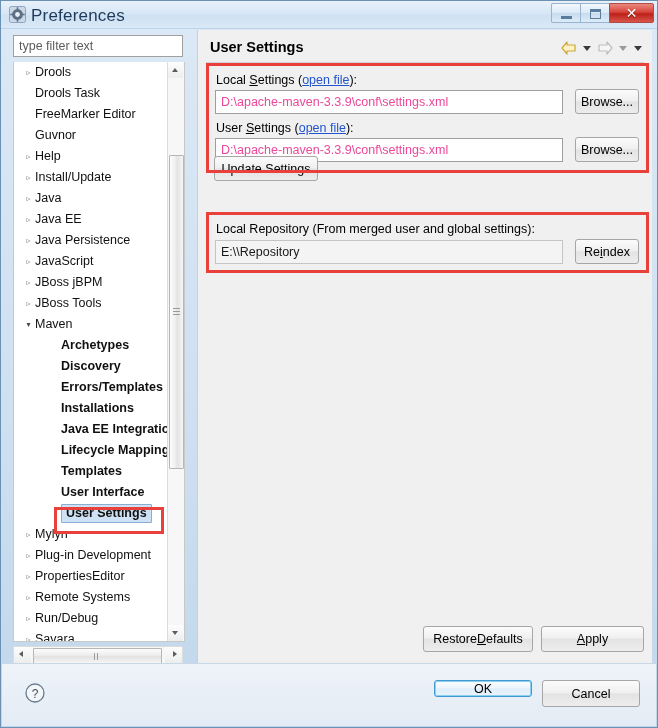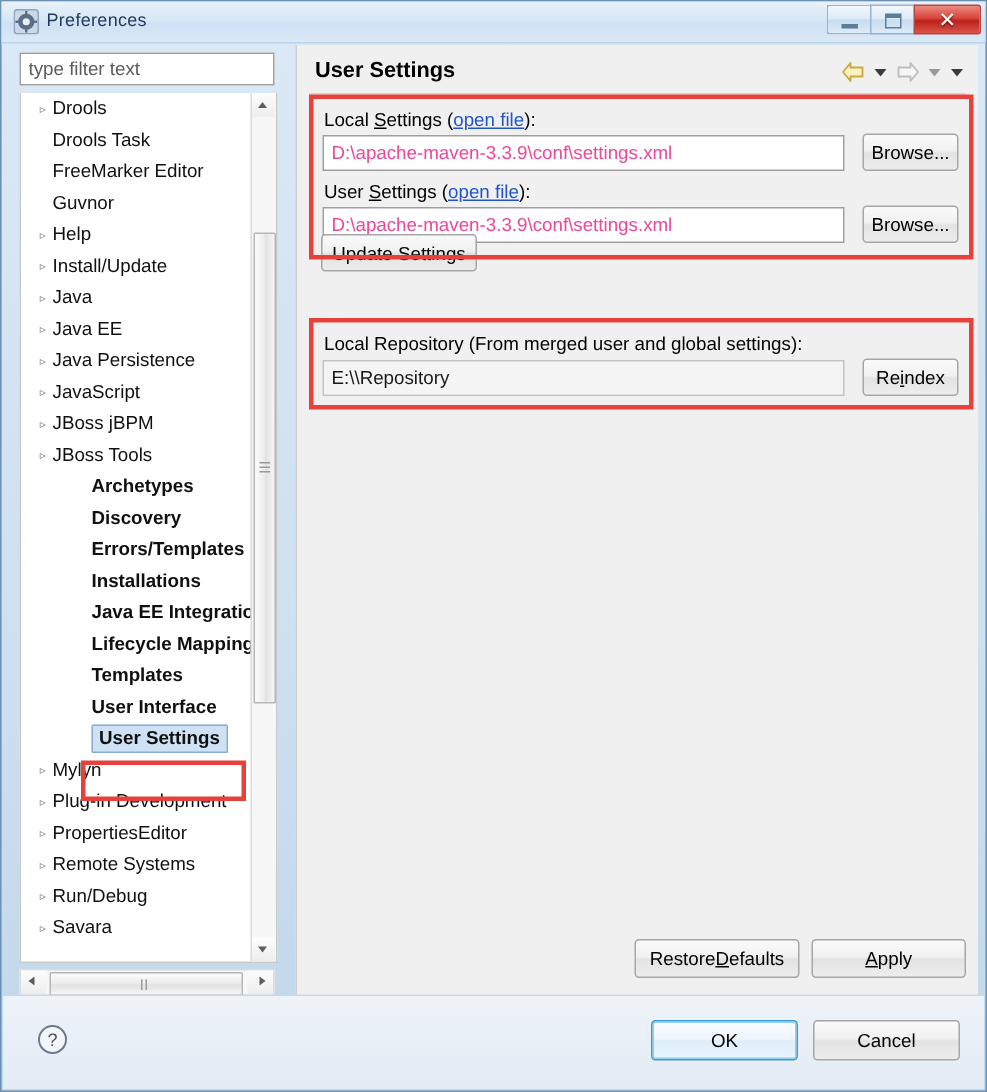--- a/index.html
+++ b/index.html
@@ -19,21 +19,21 @@
   .titlebar{
     position:absolute;left:0;top:0;right:0;height:27px;
     background:linear-gradient(180deg,#e8f1fa 0%,#d7e7f6 45%,#cfe1f3 55%,#d9e9f7 100%);
     border-bottom:1px solid #bdd4e8;
   }
   .title-icon{
     position:absolute;left:8px;top:5px;width:17px;height:17px;
   }
   .title-text{
     position:absolute;left:30px;top:5px;
-    font-size:12px;color:#1e3a5a;letter-spacing:.2px;
+    font-size:17px;color:#1e3a5a;letter-spacing:.2px;
   }
   .wbtns{position:absolute;right:3px;top:2px;height:21px;display:flex;}
   .wbtn{
     width:29px;height:20px;box-sizing:border-box;
     border:1px solid #9ab4cd;border-right:none;
     background:linear-gradient(180deg,#f2f8fd 0%,#dceaf7 48%,#c8dcef 52%,#dcebf8 100%);
     position:relative;
   }
   .wbtn:first-child{border-radius:2px 0 0 2px;}
   .wbtn.close{
@@ -149,21 +149,21 @@
   #red3{left:47px;top:477px;width:110px;height:27px;}
   
   .apply-row{position:absolute;right:8px;bottom:12px;display:flex;gap:8px;}
   #restoreBtn{width:110px;height:26px;}
   #applyBtn{width:103px;height:26px;}
   .footer{position:absolute;left:1px;right:1px;bottom:1px;height:62px;
     background:linear-gradient(180deg,#eef3f9,#e3ebf4);
     border-top:1px solid #c9d8e6;}
   .help-ic{position:absolute;left:22px;top:18px;width:22px;height:22px;}
   .okcancel{position:absolute;right:16px;top:16px;display:flex;gap:10px;}
-  #okBtn{width:98px;height:27px;text-align:right;}
+  #okBtn{width:98px;height:17px;text-align:right;}
   #cancelBtn{width:98px;height:27px;}
 </style>
 </head>
 <body>
 
 <div class="window">
 
   <div class="titlebar">
     <span class="title-icon">
       <svg width="17" height="17" viewBox="0 0 17 17">
@@ -207,20 +207,21 @@
               <div class="tnode lvl1"><span class="arrow"></span><span class="lbl">FreeMarker Editor</span></div>
               <div class="tnode lvl1"><span class="arrow"></span><span class="lbl">Guvnor</span></div>
               <div class="tnode lvl1"><span class="arrow">▹</span><span class="lbl">Help</span></div>
               <div class="tnode lvl1"><span class="arrow">▹</span><span class="lbl">Install/Update</span></div>
               <div class="tnode lvl1"><span class="arrow">▹</span><span class="lbl">Java</span></div>
               <div class="tnode lvl1"><span class="arrow">▹</span><span class="lbl">Java EE</span></div>
               <div class="tnode lvl1"><span class="arrow">▹</span><span class="lbl">Java Persistence</span></div>
               <div class="tnode lvl1"><span class="arrow">▹</span><span class="lbl">JavaScript</span></div>
               <div class="tnode lvl1"><span class="arrow">▹</span><span class="lbl">JBoss jBPM</span></div>
               <div class="tnode lvl1"><span class="arrow">▹</span><span class="lbl">JBoss Tools</span></div>
+              <div class="tnode lvl1"><span class="arrow open">▾</span><span class="lbl">Maven</span></div>
               <div class="tnode lvl2"><span class="lbl">Archetypes</span></div>
               <div class="tnode lvl2"><span class="lbl">Discovery</span></div>
               <div class="tnode lvl2"><span class="lbl">Errors/Templates</span></div>
               <div class="tnode lvl2"><span class="lbl">Installations</span></div>
               <div class="tnode lvl2"><span class="lbl">Java EE Integration</span></div>
               <div class="tnode lvl2"><span class="lbl">Lifecycle Mapping</span></div>
               <div class="tnode lvl2"><span class="lbl">Templates</span></div>
               <div class="tnode lvl2"><span class="lbl">User Interface</span></div>
               <div class="tnode lvl2 sel"><span class="lbl">User Settings</span></div>
               <div class="tnode lvl1"><span class="arrow">▹</span><span class="lbl">Mylyn</span></div>

